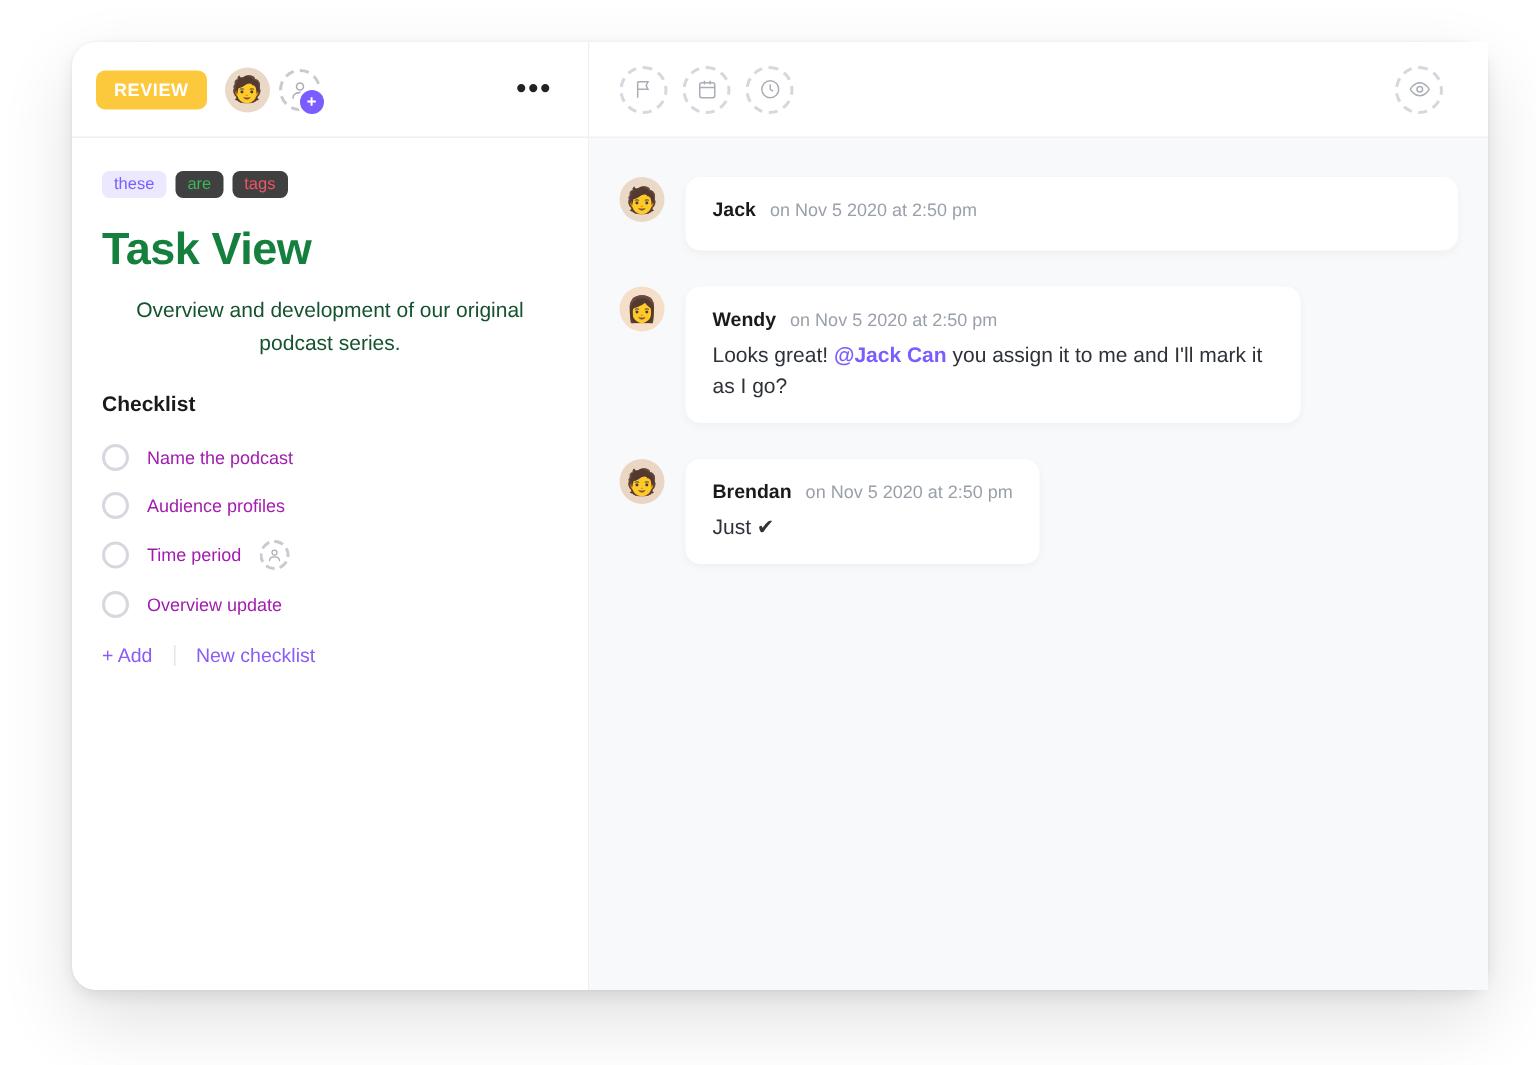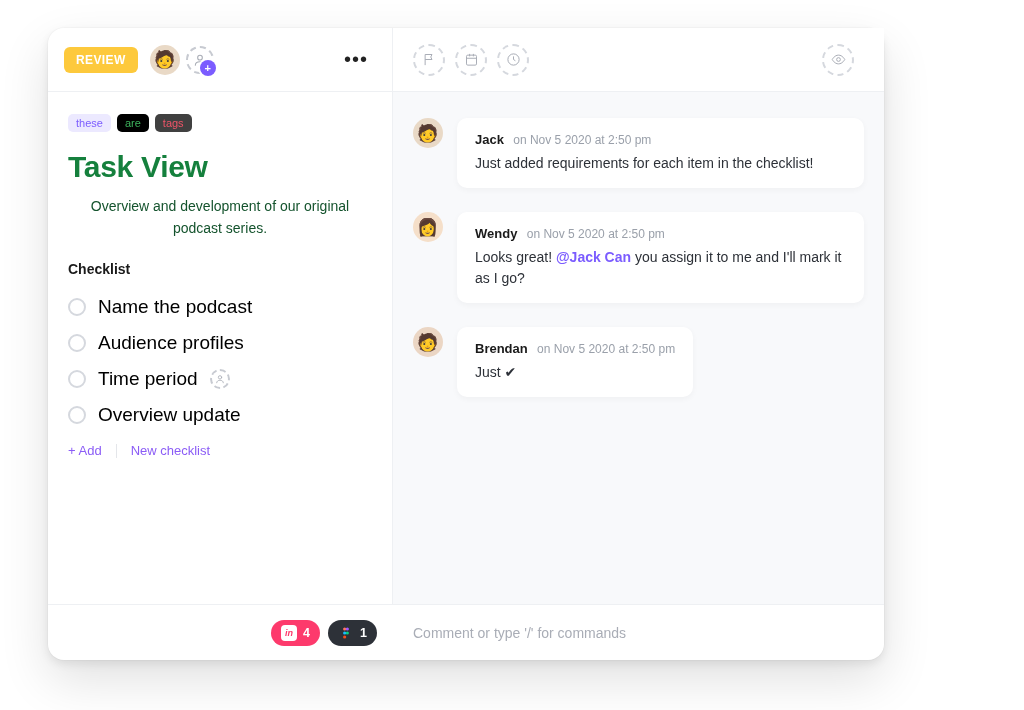--- a/index.html
+++ b/index.html
@@ -1,17 +1,17 @@
 <!DOCTYPE html>
 <html><head>
 <meta charset="utf-8">
 <style>
   * { box-sizing: border-box; margin: 0; padding: 0; }
   body { background: #ffffff; font-family: -apple-system, BlinkMacSystemFont, "Segoe UI", Helvetica, Arial, sans-serif; width:1024px; height:710px; overflow:hidden; position:relative; }
-  .stage { position:absolute; left:48px; top:28px; width:836px; height:632px; background:#fff; border-radius:16px; box-shadow: 0 0 0 1px rgba(0,0,0,0.02), 0 20px 50px rgba(0,0,0,0.12), 0 4px 10px rgba(0,0,0,0.08); display:flex; flex-direction:column; }
+  .stage { position:absolute; left:48px; top:28px; width:944px; height:632px; background:#fff; border-radius:16px; box-shadow: 0 0 0 1px rgba(0,0,0,0.02), 0 20px 50px rgba(0,0,0,0.12), 0 4px 10px rgba(0,0,0,0.08); display:flex; flex-direction:column; }
   .main { flex:1; display:flex; min-height:0; }
   .left { width:345px; border-right:1px solid #eef0f3; display:flex; flex-direction:column; }
   .right { flex:1; display:flex; flex-direction:column; background:#f8f9fb; }
 
   
   .left-header { height:64px; display:flex; align-items:center; padding:0 16px; border-bottom:1px solid #eef0f3; }
   .status-badge { background:#fdc93c; color:#fff; font-weight:700; font-size:12px; letter-spacing:0.4px; padding:6px 12px; border-radius:6px; }
   .assignees { display:flex; align-items:center; margin-left:12px; }
   .avatar { width:30px; height:30px; border-radius:50%; background:#e9dccb; display:flex; align-items:center; justify-content:center; font-size:13px; position:relative; }
   .avatar.small { width:30px; height:30px; }
@@ -19,28 +19,28 @@
   .add-assignee { width:28px; height:28px; border-radius:50%; border:2px dashed #c7cad1; margin-left:6px; display:flex; align-items:center; justify-content:center; position:relative; }
   .add-assignee svg { width:14px; height:14px; stroke:#a9adb6; }
   .add-plus { position:absolute; right:-4px; bottom:-4px; width:16px; height:16px; border-radius:50%; background:#7b5cff; color:#fff; font-size:11px; font-weight:700; display:flex; align-items:center; justify-content:center; box-shadow:0 0 0 2px #fff; }
   .dots { margin-left:auto; color:#222; font-size:20px; letter-spacing:1px; cursor:pointer; padding:4px 8px;}
 
   
   .left-body { padding:22px 20px; overflow:auto; flex:1;}
   .tags { display:flex; gap:6px; }
   .tag { font-size:11px; font-weight:400; padding:3px 8px; border-radius:5px; }
   .tag.purple { background:#ece9ff; color:#7b5cff; }
-  .tag.green { background:#000000; color:#3db35d; }
+  .tag.green { background:#404040; color:#3db35d; }
   .tag.pink  { background:#404040; color:#ef5468; }
   .title { font-size:30px; font-weight:700; color:#15803d; margin:18px 0 12px; letter-spacing:-0.3px;}
   .desc { font-size:14px; color:#14532d; line-height:1.55;text-align:center; }
   .section-label { font-size:14px; font-weight:700; color:#1a1a1a; margin:22px 0 12px; }
   .check-item { display:flex; align-items:center; gap:12px; padding:7px 0; }
   .check-circle { width:18px; height:18px; border:2px solid #d5d8de; border-radius:50%; flex:0 0 18px; }
-  .check-text { font-size:19px; color:#000000; }
+  .check-text { font-size:12px; color:#a21caf; }
   .mini-assignee { width:20px; height:20px; border-radius:50%; border:2px dashed #c7cad1; display:flex; align-items:center; justify-content:center;}
   .mini-assignee svg { width:10px; height:10px; stroke:#a9adb6;}
   .add-row { display:flex; align-items:center; gap:14px; margin-top:10px; font-size:13px; color:#8b5cf6;}
   .vline { width:1px; height:14px; background:#e4e6ea;}
 
   
   .right-header { height:64px; border-bottom:1px solid #eef0f3; display:flex; align-items:center; padding:0 20px; background:#fff;}
   .iconbtn { width:32px; height:32px; border-radius:50%; border:2px dashed #d5d8de; display:flex; align-items:center; justify-content:center; margin-right:10px; }
   .iconbtn svg { width:15px; height:15px; stroke:#a9adb6; fill:none; stroke-width:1.6;}
   .watch { margin-left:auto; }
@@ -172,21 +172,20 @@
 
         <div class="comment">
           <div class="avatar bg1">
               <span class="emoji">🧑</span>
             </div>
           <div class="bubble wide">
             <div class="meta">
               <span class="author">Jack</span>
               <span>on Nov 5 2020 at 2:50 pm</span>
             </div>
-            <div class="body">Just added requirements for each item in the checklist!</div>
           </div>
         </div>
 
         <div class="comment">
           <div class="avatar bg2">
               <span class="emoji">👩</span>
             </div>
           <div>
             <div class="bubble fit" style="max-width:410px;">
               <div class="meta">
@@ -211,36 +210,13 @@
                 <span>on Nov 5 2020 at 2:50 pm</span>
               </div>
               <div class="body">Just ✔</div>
             </div>
           </div>
         </div>
       </div>
     </div>
   </div>
 
-  <div class="footer">
-    <div class="footer-left">
-      <span class="chip pink">
-        <span class="appicon">in</span>
-        <span>4</span>
-      </span>
-      <span class="chip dark">
-        <span class="appicon">
-          <svg viewBox="0 0 12 18">
-              <circle cx="4" cy="3" r="2.4" fill="#ff7262"></circle>
-              <circle cx="8" cy="3" r="2.4" fill="#a259ff"></circle>
-              <circle cx="4" cy="9" r="2.4" fill="#1abcfe"></circle>
-              <circle cx="8" cy="9" r="2.4" fill="#0acf83"></circle>
-              <circle cx="4" cy="15" r="2.4" fill="#f24e1e"></circle>
-            </svg>
-        </span>
-        <span>1</span>
-      </span>
-    </div>
-    <div class="footer-right">
-      <input class="comment-input" placeholder="Comment or type '/' for commands" style="">
-    </div>
-  </div>
 </div>
 
 </body></html>

